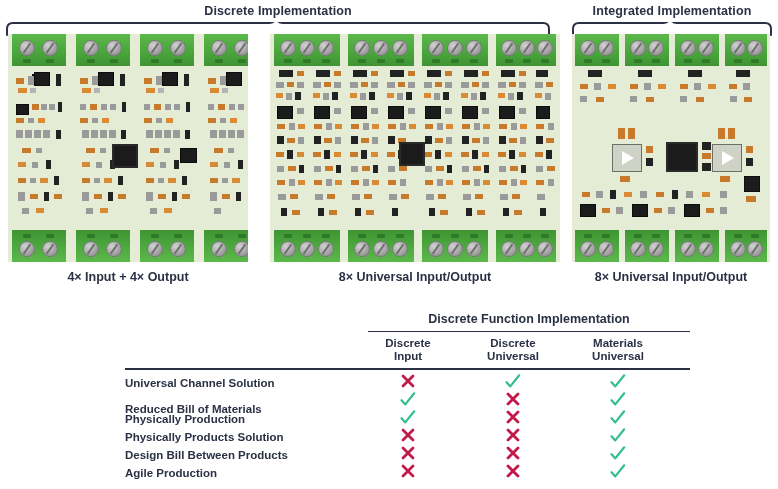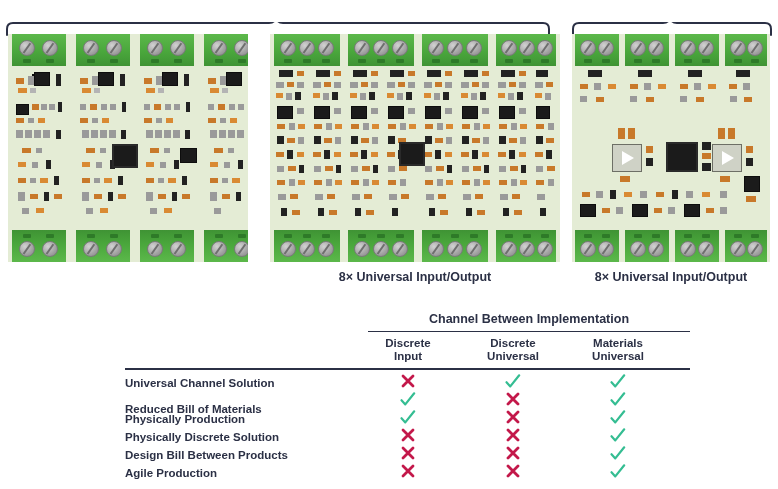--- a/index.html
+++ b/index.html
@@ -118,27 +118,29 @@
     line-height:14px;
     font-weight:bold;
   }
   .mark svg{display:block;margin:0 auto;}
 </style>
 </head>
 <body>
 
 <div class="stage">
 
+  <div class="group-label" style="left:138px;top:4px;width:280px;">Discrete Implementation</div>
 
   <div class="bracket" style="left:6px;top:22px;">
     <svg width="544" height="14" viewBox="0 0 544 14">
       <path d="M1,13 L1,7 Q1,1 7,1 L263,1 Q269,1 270,-5 Q271,1 277,1 L537,1 Q543,1 543,7 L543,13" fill="none" stroke="#2b3045" stroke-width="2" stroke-linecap="round"></path>
     </svg>
   </div>
 
+  <div class="group-label" style="left:570px;top:4px;width:204px;">Integrated Implementation</div>
 
   <div class="bracket" style="left:572px;top:22px;">
     <svg width="200" height="14" viewBox="0 0 200 14">
       <path d="M1,13 L1,7 Q1,1 7,1 L91,1 Q97,1 98,-5 Q99,1 105,1 L193,1 Q199,1 199,7 L199,13" fill="none" stroke="#2b3045" stroke-width="2" stroke-linecap="round"></path>
     </svg>
   </div>
 
   <div class="board" style="left:8px;top:34px;width:240px;height:228px;">
 
     <div class="term-row" style="top:0;">
@@ -340,20 +342,21 @@
       </div>
       <div class="tblock bot" style="left:196px;width:54px;">
         <div class="pad" style="left:11px;top:4px;"></div>
         <div class="pad" style="left:34px;top:4px;"></div>
         <div class="screw" style="left:7px;top:11px;"></div>
         <div class="screw" style="left:30px;top:11px;"></div>
       </div>
     </div>
   </div>
 
+  <div class="caption" style="left:8px;top:270px;width:240px;">4× Input + 4× Output</div>
 
   <div class="board" style="left:270px;top:34px;width:290px;height:228px;">
 
     <div class="term-row" style="top:0;">
       <div class="tblock top" style="left:4px;width:66px;">
         <div class="screw" style="left:6px;top:6px;"></div>
         <div class="screw" style="left:25px;top:6px;"></div>
         <div class="screw" style="left:44px;top:6px;"></div>
         <div class="pad" style="left:10px;top:25px;"></div>
         <div class="pad" style="left:29px;top:25px;"></div>
@@ -787,21 +790,21 @@
         <div class="screw" style="left:5px;top:11px;"></div>
         <div class="screw" style="left:22px;top:11px;"></div>
       </div>
     </div>
   </div>
 
   <div class="caption" style="left:572px;top:270px;width:198px;">8× Universal Input/Output</div>
 
   <div class="tbl">
 
-    <div class="tbl-super" style="left:368px;top:312px;width:322px;">Channel Between Implementation</div>
+    <div class="tbl-super" style="left:368px;top:312px;width:322px;">Discrete Function Implementation</div>
 
     <div class="rule-thin" style="left:368px;top:331px;width:322px;"></div>
 
     <div class="colhead" style="left:360px;top:337px;width:96px;">
       <span>Discrete</span><br>
       <span>Input</span>
     </div>
     <div class="colhead" style="left:465px;top:337px;width:96px;">
       <span>Discrete</span><br>
       <span>Universal</span>
@@ -861,21 +864,21 @@
             <path d="M2,2 L12,12 M12,2 L2,12" fill="none" stroke="#c3184a" stroke-width="2.8" stroke-linecap="round"></path>
           </svg>
         </div>
       <div class="mark" style="left:598px;top:410px;width:40px;">
           <svg width="16" height="15" viewBox="0 0 16 15" aria-hidden="true">
             <path d="M1.5,8.2 L5.3,12.4 L14.2,1.3" fill="none" stroke="#34bd92" stroke-width="2.2" stroke-linecap="round" stroke-linejoin="round"></path>
           </svg>
         </div>
     </div>
     <div>
-      <div class="rowlabel" style="left:125px;top:430px;">Physically Discrete Solution</div>
+      <div class="rowlabel" style="left:125px;top:430px;">Physically Products Solution</div>
       <div class="mark" style="left:388px;top:428px;width:40px;">
           <svg width="14" height="14" viewBox="0 0 14 14" aria-hidden="true">
             <path d="M2,2 L12,12 M12,2 L2,12" fill="none" stroke="#c3184a" stroke-width="2.8" stroke-linecap="round"></path>
           </svg>
         </div>
       <div class="mark" style="left:493px;top:428px;width:40px;">
           <svg width="14" height="14" viewBox="0 0 14 14" aria-hidden="true">
             <path d="M2,2 L12,12 M12,2 L2,12" fill="none" stroke="#c3184a" stroke-width="2.8" stroke-linecap="round"></path>
           </svg>
         </div>

